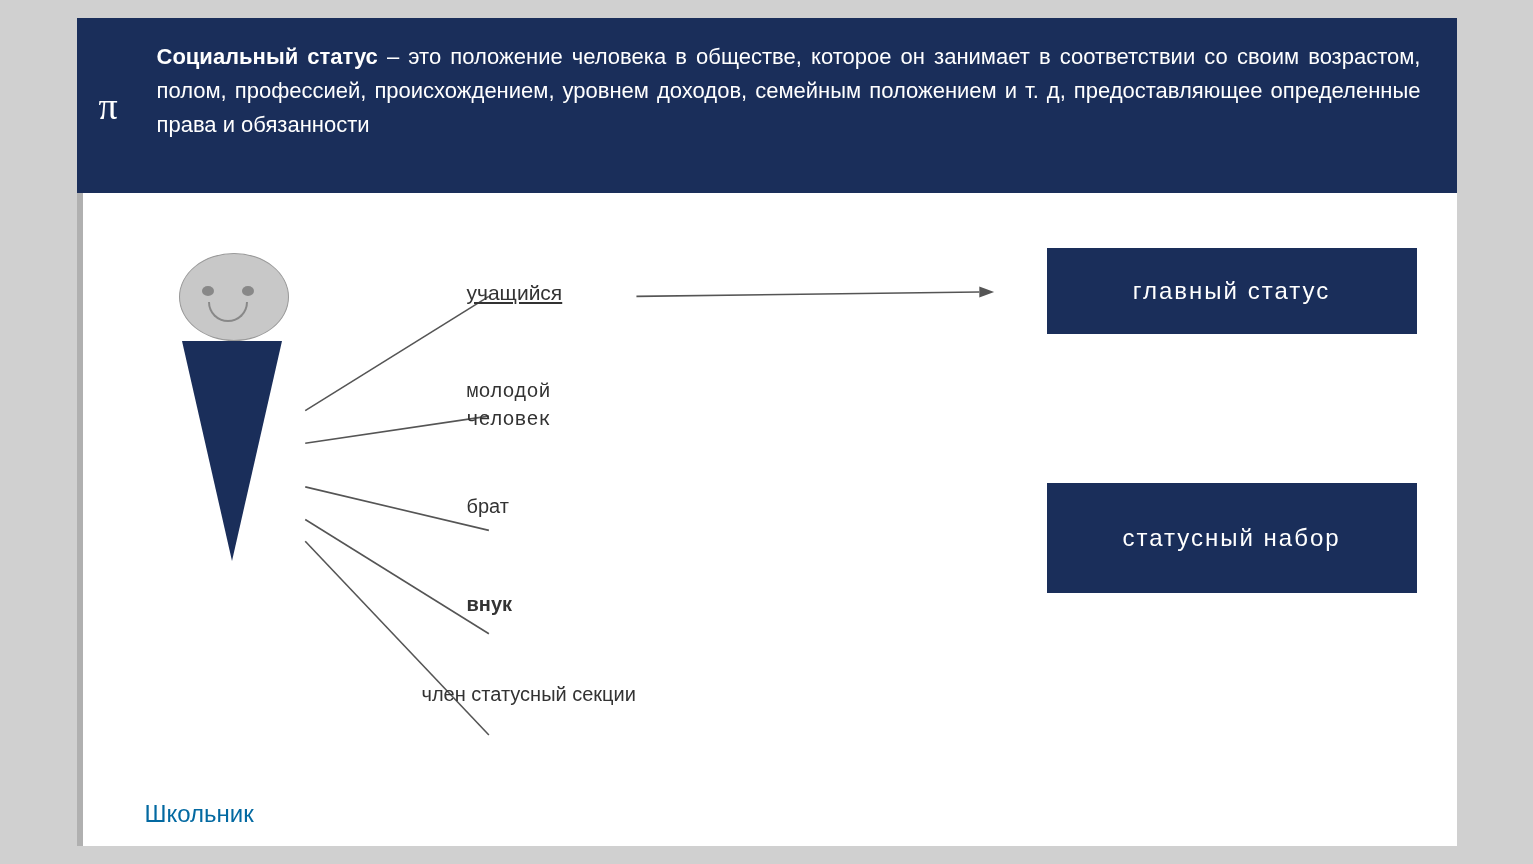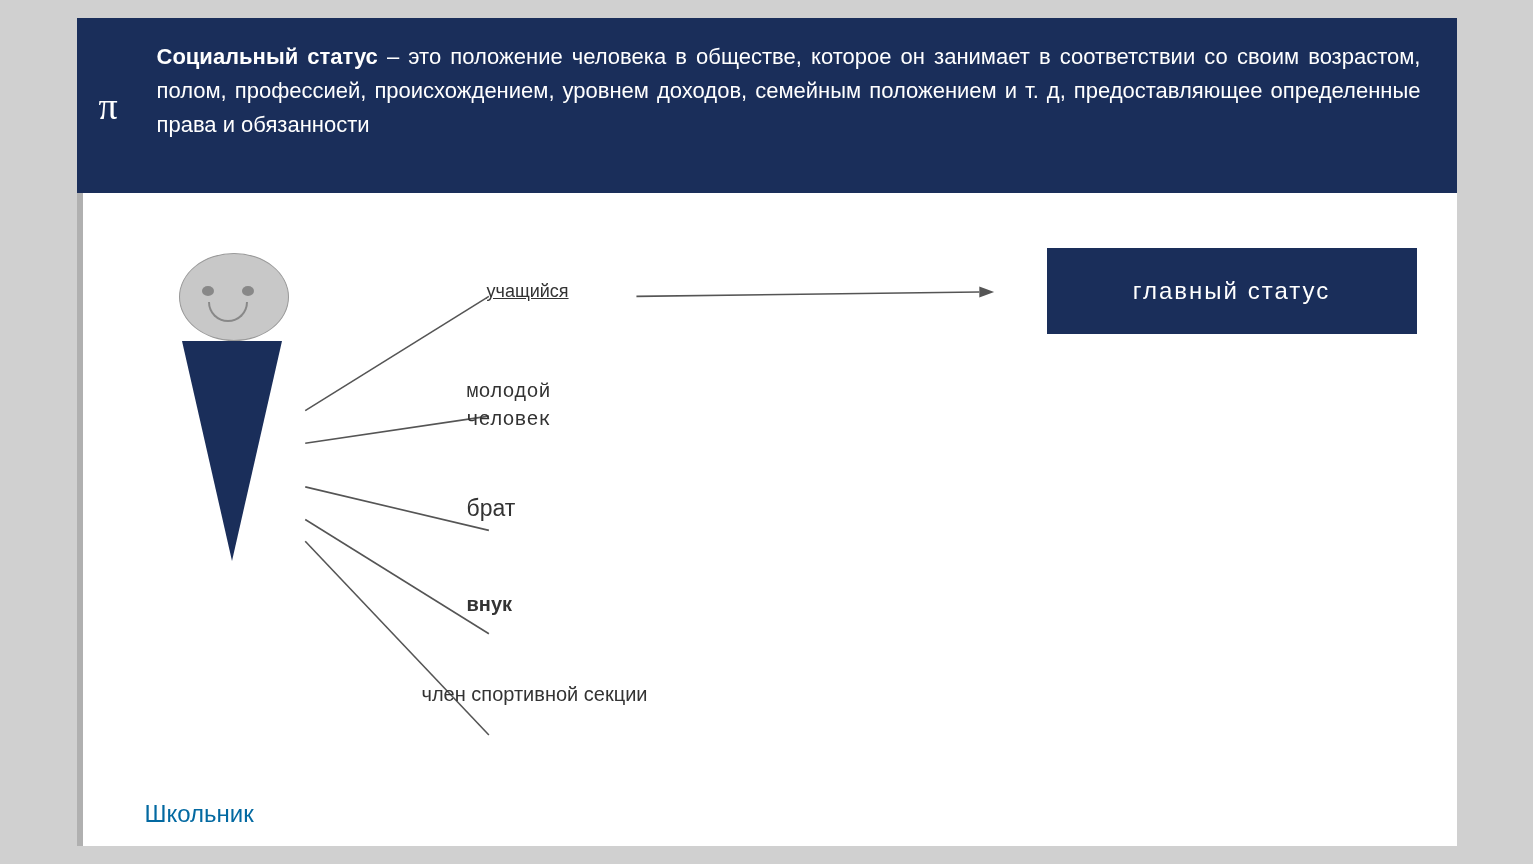--- a/index.html
+++ b/index.html
@@ -130,38 +130,38 @@
     }
 
     
     .status-label {
       position: absolute;
       font-size: 20px;
       color: #333;
     }
 
     .label-uchashiysya {
-      left: 410px;
+      left: 390px;
       top: 88px;
       text-decoration: underline;
-      font-size: 18px;
+      font-size: 21px;
     }
 
     .label-molodoy {
       left: 390px;
       top: 185px;
       font-size: 20px;
       line-height: 1.4;
       font-family: Liberation Mono, monospace;
     }
 
     .label-brat {
       left: 390px;
       top: 302px;
-      font-size: 23px;
+      font-size: 20px;
     }
 
     .label-vnuk {
       left: 390px;
       top: 400px;
       font-size: 20px;
       font-weight: bold;
     }
 
     .label-member {
@@ -282,26 +282,29 @@
 
     <div class="status-label label-brat">
       <span>брат</span>
     </div>
 
     <div class="status-label label-vnuk">
       <span>внук</span>
     </div>
 
     <div class="status-label label-member">
-      <span>член спортивной секции</span>
+      <span>член статусный секции</span>
     </div>
 
     <div class="glavny-box">
       <span class="glavny-box-text">главный  статус</span>
     </div>
 
+    <div class="statusny-box">
+      <span class="statusny-box-text">статусный  набор</span>
+    </div>
 
     <div class="schoolnik-label">
       <span>Школьник</span>
     </div>
 
   </div>
 </div>
 
 </body></html>

